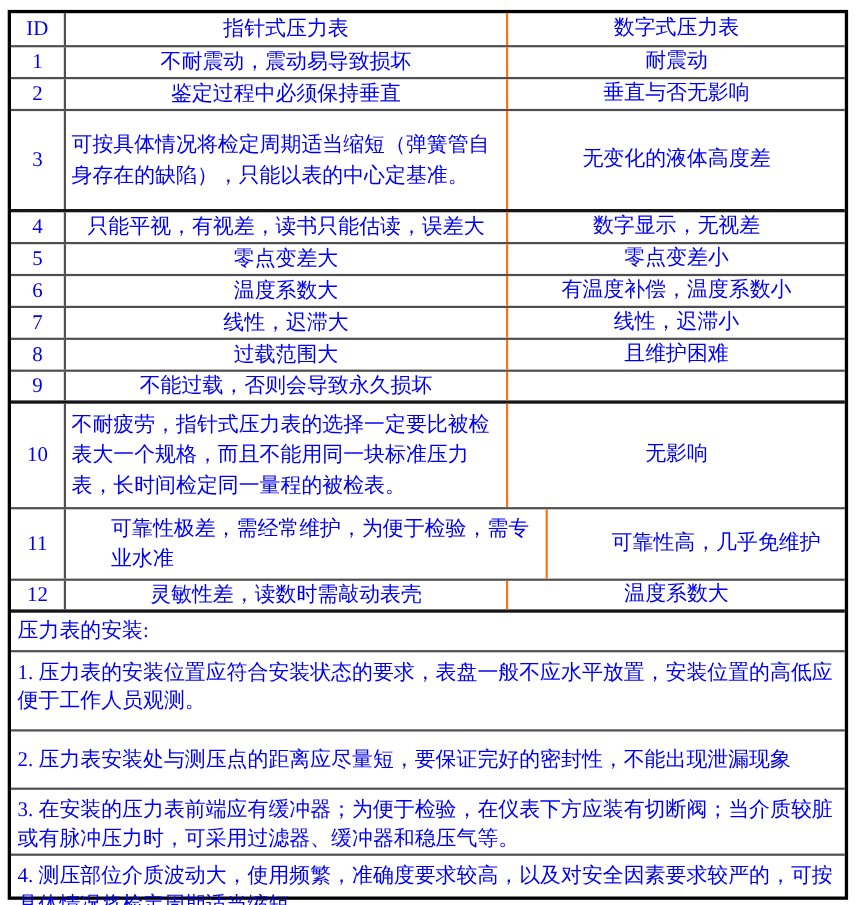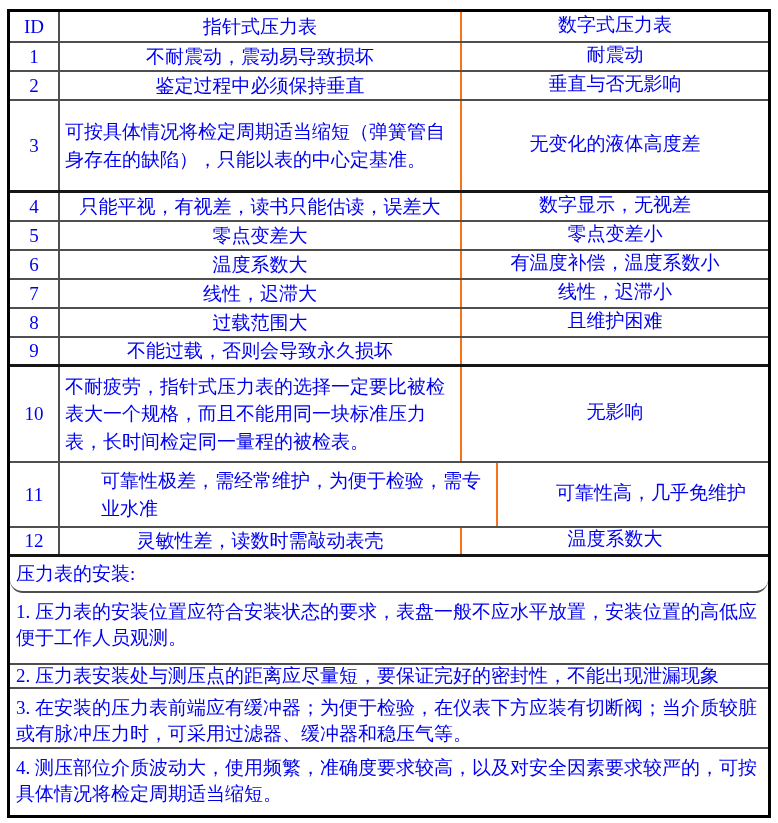--- a/index.html
+++ b/index.html
@@ -23,23 +23,23 @@
   .c-dig { flex:1; padding:0 4px;font-family:Liberation Mono, monospace; }
   .cell.ltext { justify-content:flex-start; text-align:left; }
   .c-full { flex:1; justify-content:flex-start; text-align:left; padding:0 8px 0 6px; }
   .c-full.topalign { align-items:flex-start; padding-top:6px; line-height:1.35; }
   
   .rh-hdr { height:31px; flex:none; }
   .rh-sm  { height:29px; flex:none; }
   .rh-r3  { height:92px; flex:none; }
   .rh-r10 { height:96px; flex:none; }
   .rh-r11 { height:65px; flex:none;gap:36px; }
-  .rh-ttl { height:36px; flex:none;border-radius:13px; }
+  .rh-ttl { height:36px; flex:none; }
   .rh-i1  { height:72px; flex:none; }
-  .rh-i2  { height:24px; flex:none; }
+  .rh-i2  { height:53px; flex:none; }
   .rh-i3  { height:60px; flex:none; }
   .rh-i4  { flex:1; }
 </style>
 </head>
 <body>
 
 <div class="page">
   <div class="tbl">
 
     <div class="row rh-hdr">

